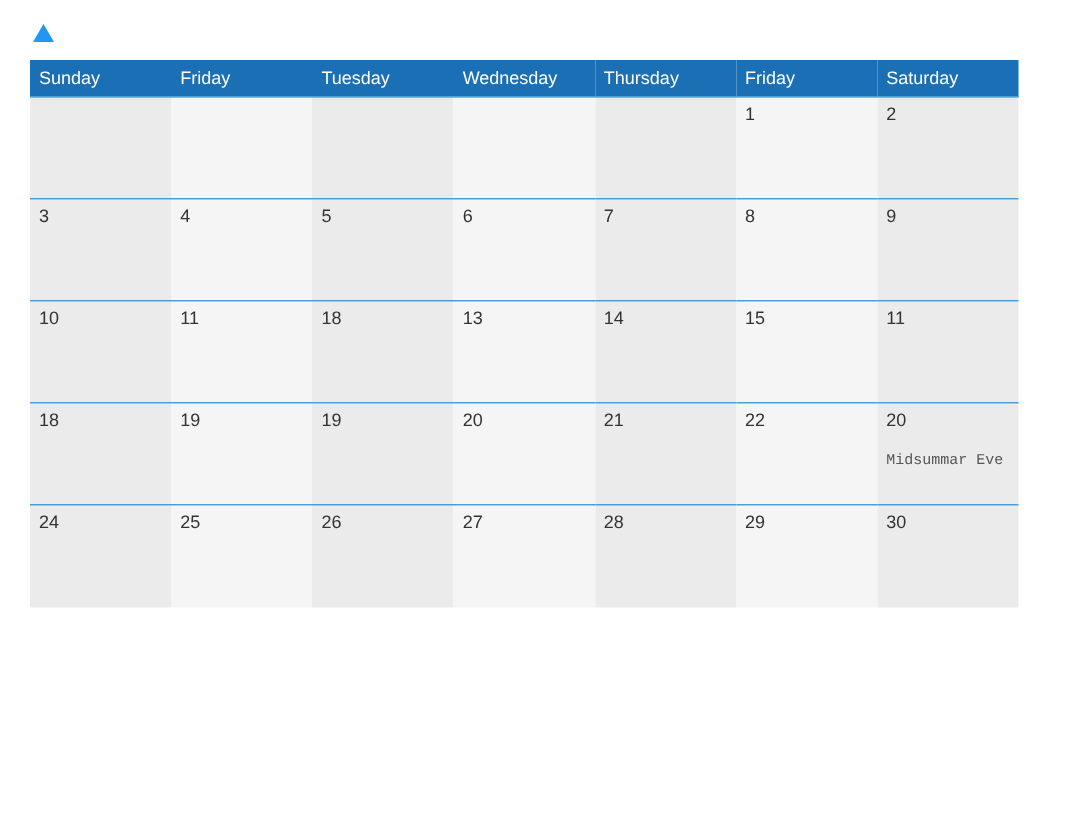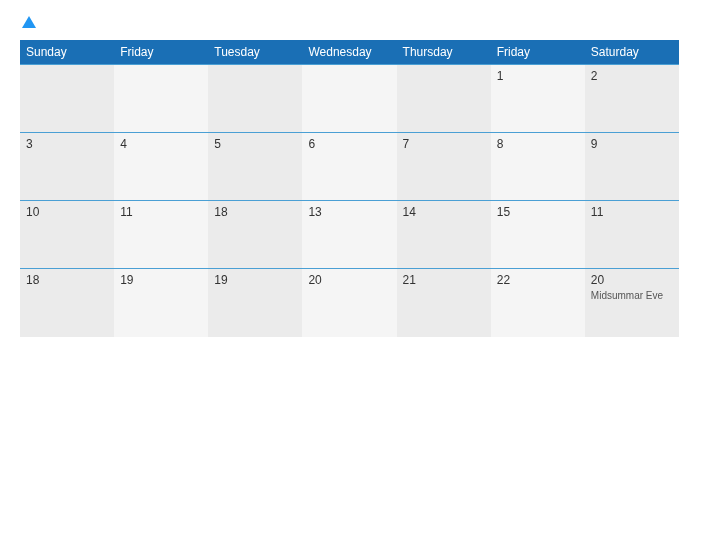--- a/index.html
+++ b/index.html
@@ -101,23 +101,24 @@
       background: #f5f5f5;
     }
     .day-num {
       font-size: 12px;
       color: #333;
       display: block;
     }
     .event-text {
       font-size: 10px;
       color: #555;
-      margin-top: 2px;
+      margin-top: 14px;
       display: block;
       line-height: 1.3;
+      font-family: Liberation Mono, monospace;
     }
     .empty-cell {
       background: #f5f5f5;
     }
   </style>
 </head>
 <body>
 
 <div class="page">
   <div class="header">
@@ -221,15 +222,38 @@
             <span class="day-num">21</span>
           </td>
           <td>
             <span class="day-num">22</span>
           </td>
           <td>
             <span class="day-num">20</span>
             <span class="event-text">Midsummar Eve</span>
           </td>
         </tr>
+        <tr>
+          <td>
+            <span class="day-num">24</span>
+          </td>
+          <td>
+            <span class="day-num">25</span>
+          </td>
+          <td>
+            <span class="day-num">26</span>
+          </td>
+          <td>
+            <span class="day-num">27</span>
+          </td>
+          <td>
+            <span class="day-num">28</span>
+          </td>
+          <td>
+            <span class="day-num">29</span>
+          </td>
+          <td>
+            <span class="day-num">30</span>
+          </td>
+        </tr>
       </tbody>
   </table>
 </div>
 
 </body></html>

